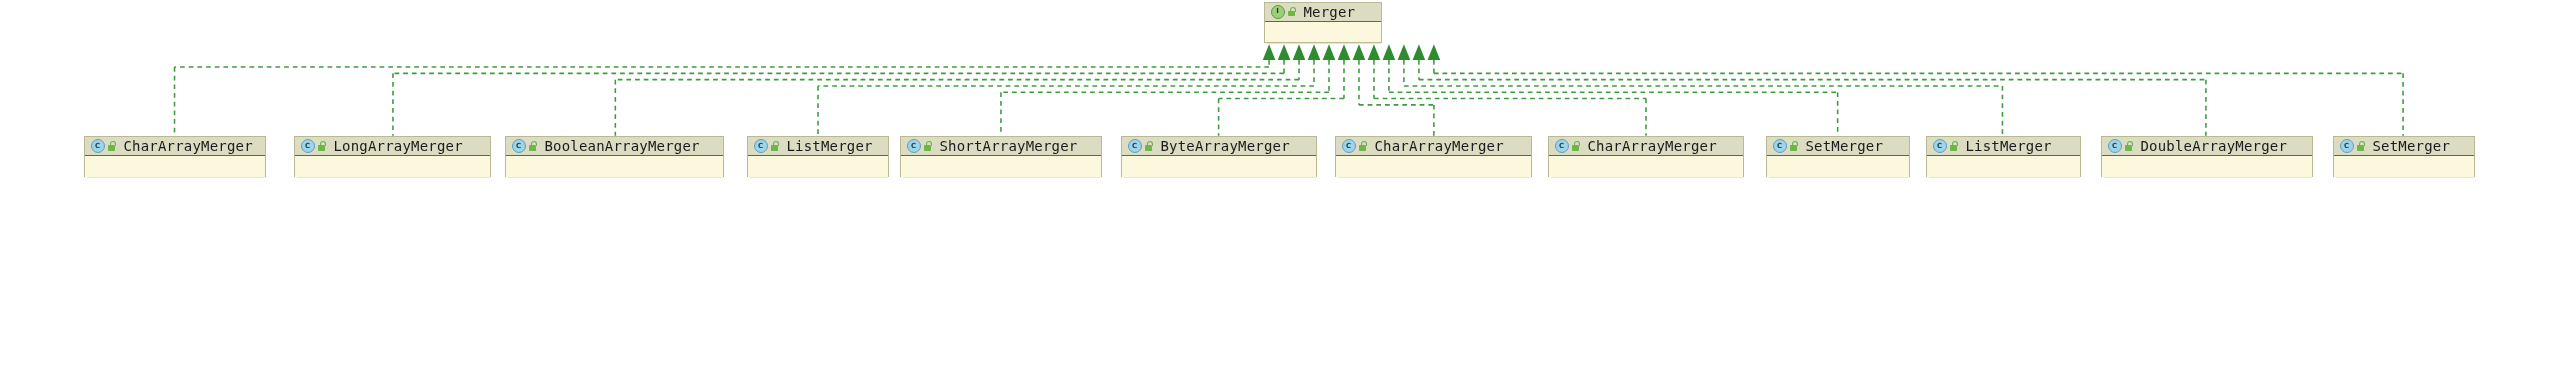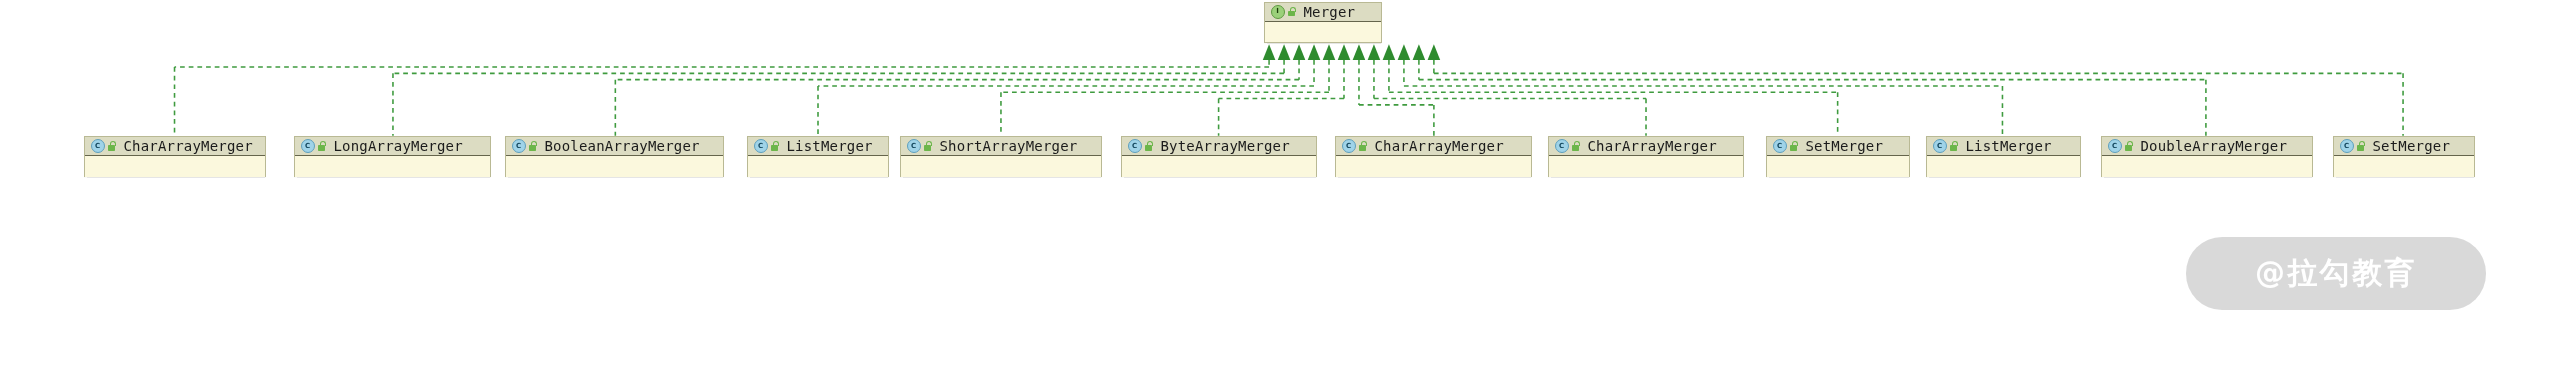--- a/index.html
+++ b/index.html
@@ -326,18 +326,15 @@
           <span class="lock-icon">
             <span class="shackle"></span>
             <span class="body"></span>
           </span>
           <span class="uml-title">SetMerger</span>
         </div>
         <div class="uml-body"></div>
       </div>
     </div>
 
-  <div id="watermark" style="left: 2186px; top: 237px; width: 300px; height: 73px; background: rgb(211, 211, 211);">
-    <span class="wm-text" style="color: rgb(255, 255, 255);">@拉勾教育</span>
-  </div>
 
 </div>
 
 
 </body></html>

